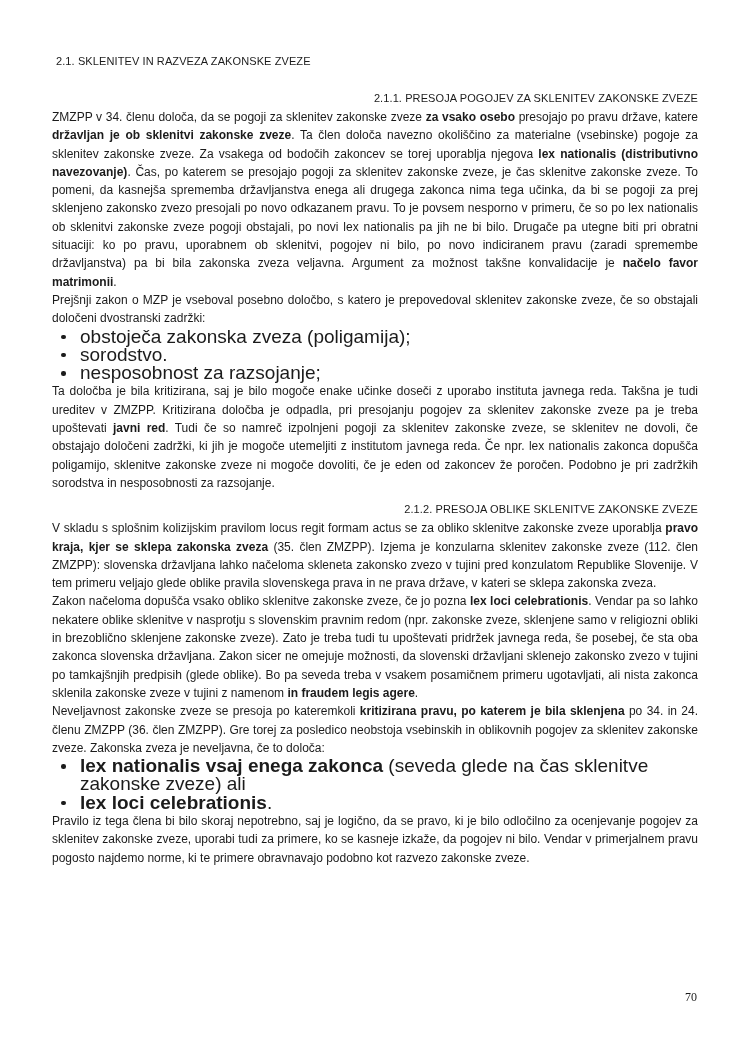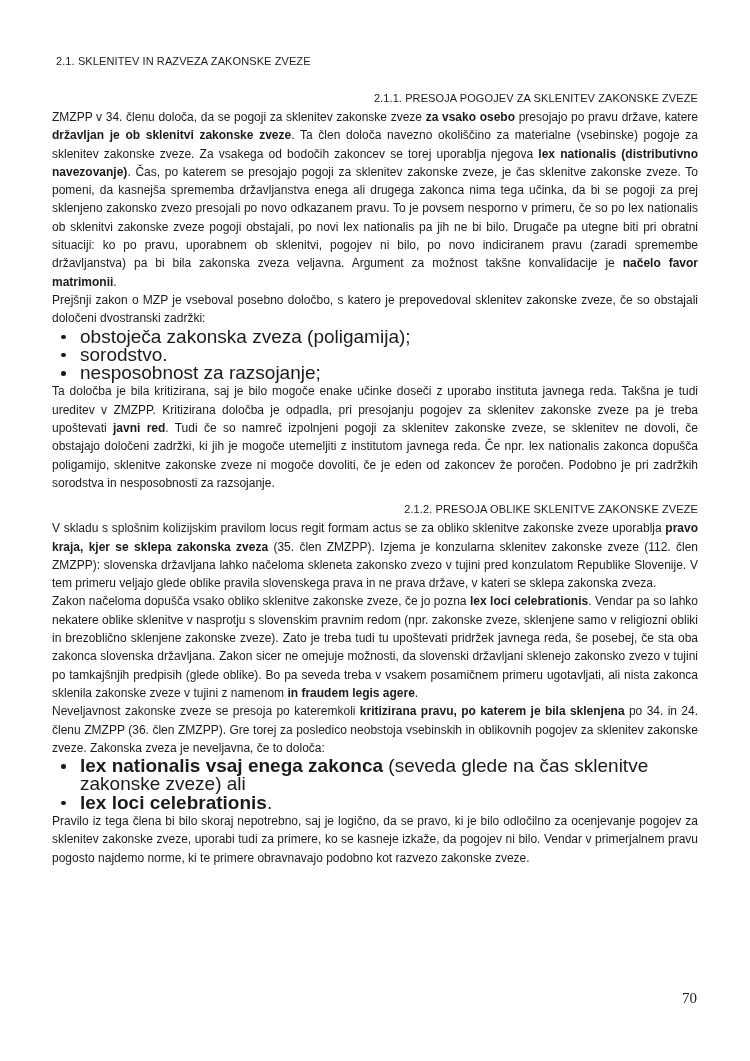--- a/index.html
+++ b/index.html
@@ -61,21 +61,21 @@
     height: 4.5px;
     border-radius: 50%;
     background: #1b1b1b;
   }
   b { font-weight: bold; }
   .page-number {
     position: absolute;
     right: 53px;
     top: 990px;
     font-family: "Liberation Serif", serif;
-    font-size: 15px;
+    font-size: 12px;
     color: #1b1b1b;
   }
 </style>
 </head>
 <body>
 
 <div class="page-content">
 
   <div class="h1">2.1. SKLENITEV IN RAZVEZA ZAKONSKE ZVEZE</div>
 

